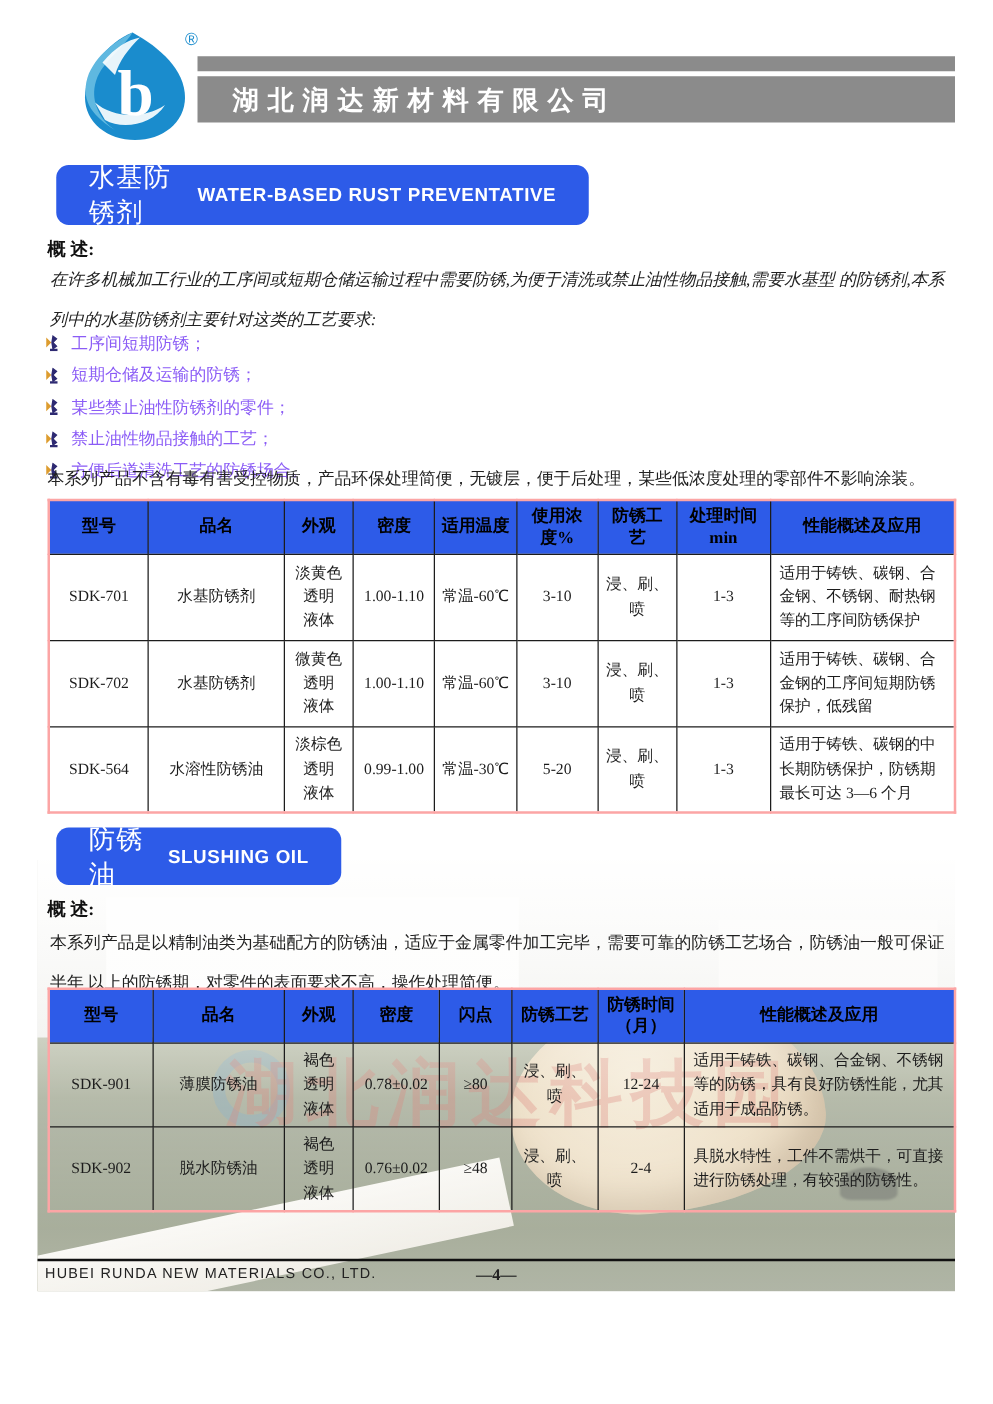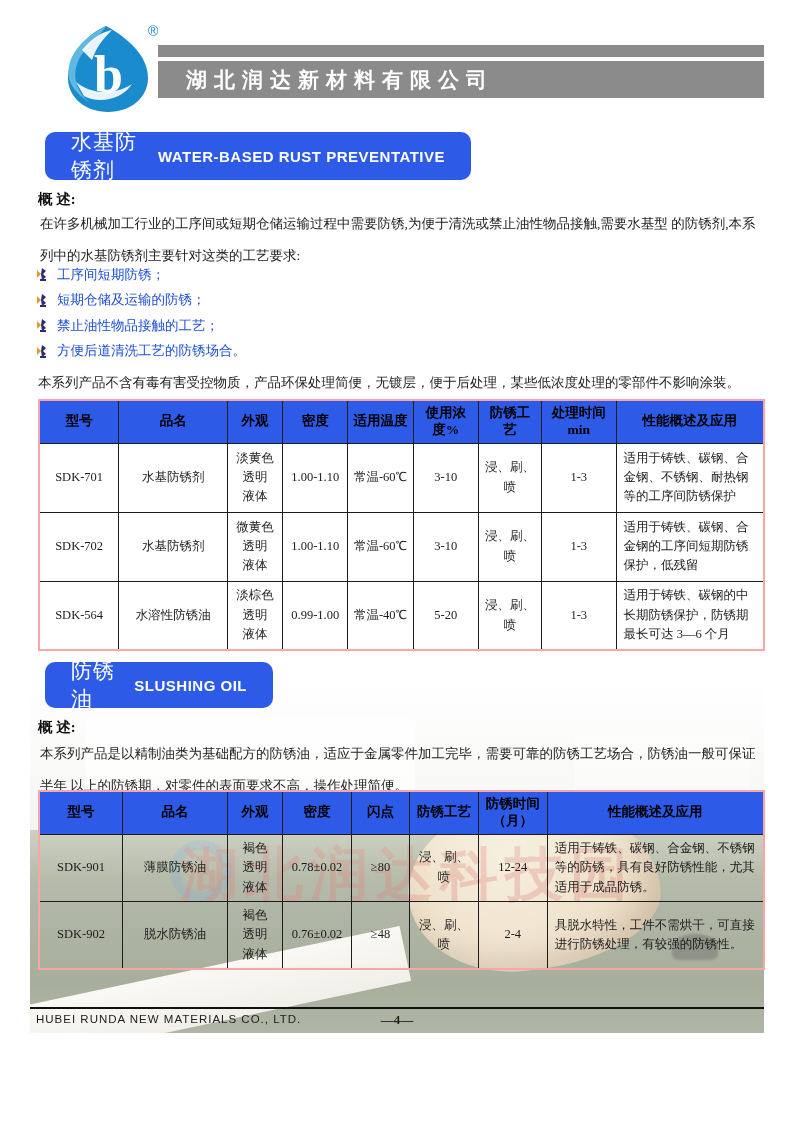--- a/index.html
+++ b/index.html
@@ -50,24 +50,24 @@
           display:flex; align-items:center; gap:18px; padding:0 26px; z-index:2; }
   .pill-1 { top:132px; height:48px; width:426px; }
   .pill-2 { top:662px; height:46px; width:228px; }
   .pill .cn { font-size:21px; font-family:"Liberation Sans", sans-serif; font-weight:500; letter-spacing:1px; }
   .pill .en { font-size:15px; font-family:"Liberation Sans", sans-serif; font-weight:bold; letter-spacing:.5px; white-space:nowrap; }
 
   .overview-label { position:absolute; left:38px; font-size:14.5px; font-weight:bold; color:#111; z-index:2; }
   .ov-1 { top:190px; } .ov-2 { top:718px; }
 
   .para { position:absolute; left:40px; width:726px; font-size:13.5px; line-height:32px; color:#222; z-index:2; }
-  .para-1 { top:208px; } .para-2 { top:738px; }
+  .para-1 { top:208px;font-style:italic; } .para-2 { top:738px; }
 
   .bullets { position:absolute; left:36px; top:262px; list-style:none; z-index:2; }
-  .bullets li { display:flex; align-items:center; gap:9px; height:25.5px; font-size:13.5px; color:#1d4ed8; }
+  .bullets li { display:flex; align-items:center; gap:9px; height:25.5px; font-size:13.5px; color:#8b5cf6; }
   .bullet-ic { width:12px; height:13px; flex:0 0 12px; }
 
   .note { position:absolute; left:38px; top:374px; width:728px; font-size:13.5px; color:#222; z-index:2; }
 
   
   table { border-collapse: collapse; table-layout: fixed; width:727px; background:transparent; z-index:2; }
   .tbl-wrap { position:absolute; left:38px; z-index:2; }
   .tbl1-wrap { top:399px; } .tbl2-wrap { top:790px; }
   th, td { border:1px solid #1c1c1c; font-size:12.5px; text-align:center; vertical-align:middle;
            padding:4px 5px; white-space:pre-line; line-height:1.55; color:#1c1c1c; }
@@ -148,20 +148,28 @@
           <rect x="4" y="11" width="6" height="2" fill="#2e2a72"></rect>
         </svg>
       <span>短期仓储及运输的防锈；</span>
     </li>
     <li>
       <svg class="bullet-ic" viewBox="0 0 12 13">
           <path d="M1 2 L5 6 L1 10 Z" fill="#dd9c2e"></path>
           <path d="M6 0 L10 3 L7 6 L10 9 L6 12 L5 6 Z" fill="#2e2a72"></path>
           <rect x="4" y="11" width="6" height="2" fill="#2e2a72"></rect>
         </svg>
+      <span>某些禁止油性防锈剂的零件；</span>
+    </li>
+    <li>
+      <svg class="bullet-ic" viewBox="0 0 12 13">
+          <path d="M1 2 L5 6 L1 10 Z" fill="#dd9c2e"></path>
+          <path d="M6 0 L10 3 L7 6 L10 9 L6 12 L5 6 Z" fill="#2e2a72"></path>
+          <rect x="4" y="11" width="6" height="2" fill="#2e2a72"></rect>
+        </svg>
       <span>禁止油性物品接触的工艺；</span>
     </li>
     <li>
       <svg class="bullet-ic" viewBox="0 0 12 13">
           <path d="M1 2 L5 6 L1 10 Z" fill="#dd9c2e"></path>
           <path d="M6 0 L10 3 L7 6 L10 9 L6 12 L5 6 Z" fill="#2e2a72"></path>
           <rect x="4" y="11" width="6" height="2" fill="#2e2a72"></rect>
         </svg>
       <span>方便后道清洗工艺的防锈场合。</span>
     </li>
@@ -211,21 +219,21 @@
             <td>1-3</td>
             <td class="perf">适用于铸铁、碳钢、合金钢的工序间短期防锈保护，低残留</td>
           </tr>
           <tr>
             <td>SDK-564</td>
             <td>水溶性防锈油</td>
             <td>淡棕色
 透明
 液体</td>
             <td>0.99-1.00</td>
-            <td>常温-40℃</td>
+            <td>常温-30℃</td>
             <td>5-20</td>
             <td>浸、刷、喷</td>
             <td>1-3</td>
             <td class="perf">适用于铸铁、碳钢的中长期防锈保护，防锈期最长可达 3—6 个月</td>
           </tr>
         </tbody>
       </table>
   </div>
 
   <div class="pill pill-2">

